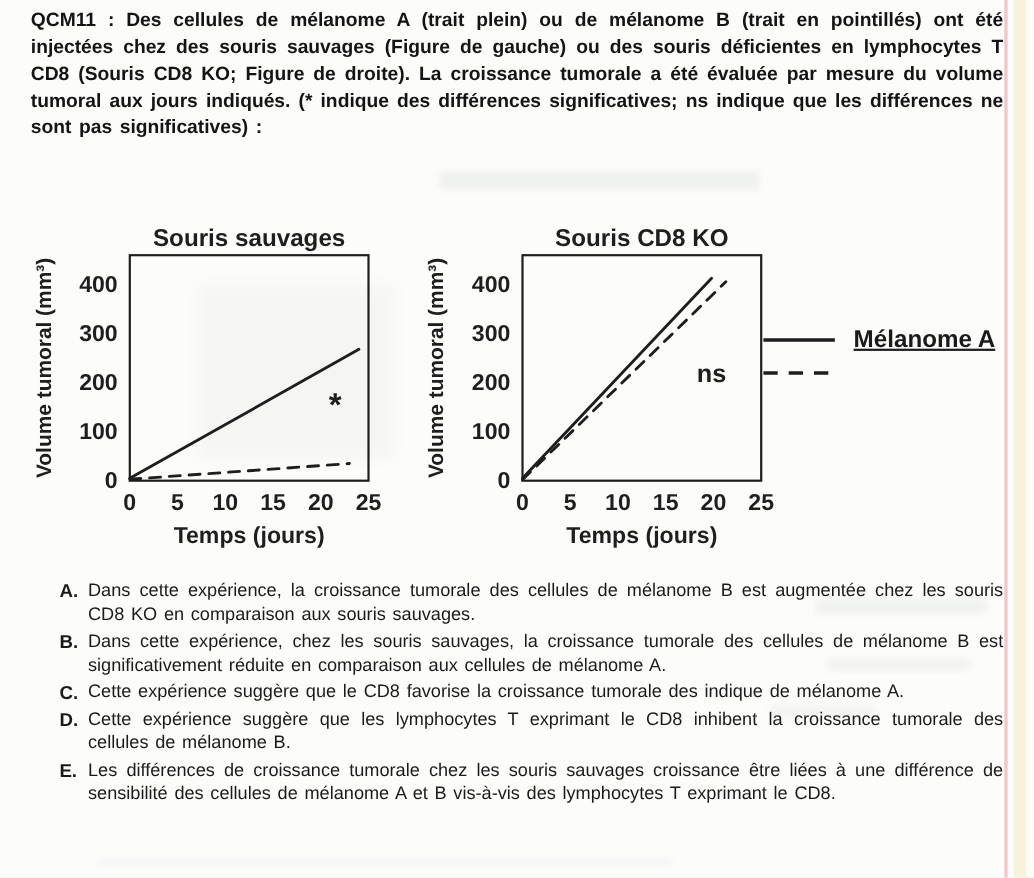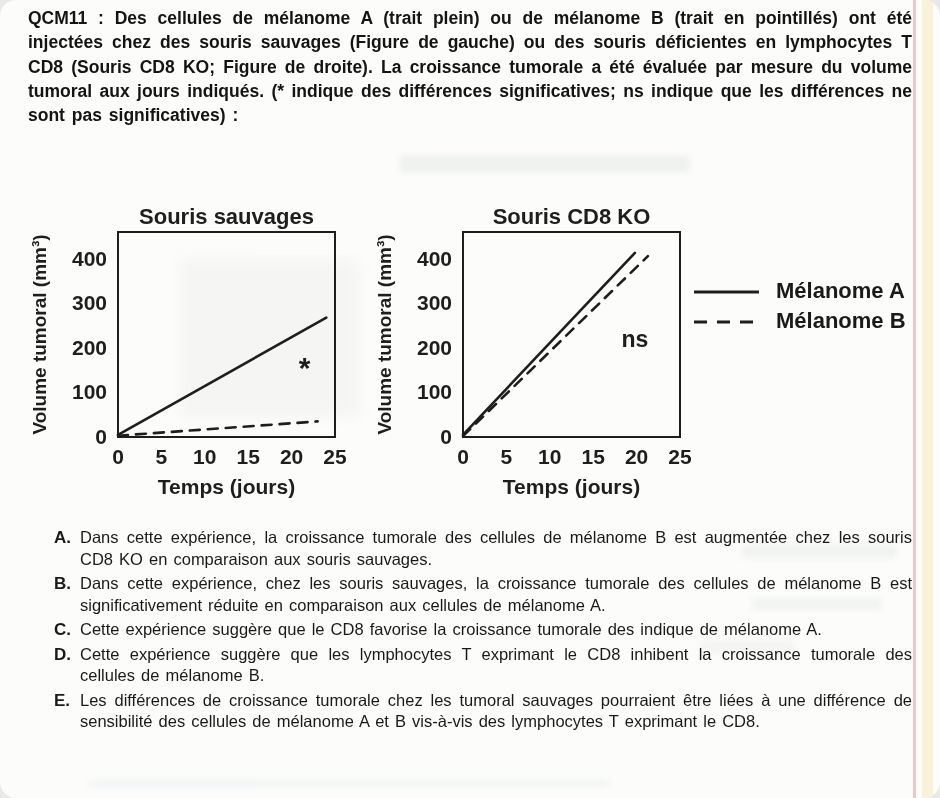--- a/index.html
+++ b/index.html
@@ -1,31 +1,30 @@
 <!DOCTYPE html>
 <html><head>
 <meta charset="utf-8">
 <style>
   html,body { margin:0; padding:0; background:#e9e9e9; }
   .page {
     position:relative; width:940px; height:798px; overflow:hidden;
     background:#fcfcfa;
     font-family:"Liberation Sans","DejaVu Sans",sans-serif;
     color:#1a1a1a;
-    border-radius:16px;
   }
   .question {
     position:absolute; left:28px; top:6px; width:884px;
     font-size:17.5px; font-weight:bold; line-height:24.3px;
     text-align:justify; word-spacing:2px; color:#141414;
   }
   .chart { position:absolute; width:320px; height:312px; }
   #chart-0 { left:30px;  top:200px;text-decoration:underline; }
-  #chart-1 { left:375px; top:200px; }
-  .legend { position:absolute; left:692px; top:276px; }
+  #chart-1 { left:387px; top:200px; }
+  .legend { position:absolute; left:692px; top:293px;text-decoration:underline; }
   .legend-row { display:flex; align-items:center; height:30px; }
   .legend-row .legend-label { font-size:22px; font-weight:bold; margin-left:14px; color:#1a1a1a; white-space:nowrap; }
   .legend svg { display:block; }
   .legend line { stroke:#1e1e1e; stroke-width:3.2px; }
   .legend line.dashed { stroke-dasharray:13 10; }
   .options { position:absolute; left:54px; top:527px; width:858px; }
   .option { display:flex; margin-bottom:3px; }
   .option .letter { flex:0 0 26px; font-weight:bold; font-size:17px; line-height:21.5px; }
   .option .option-text { flex:1; font-size:16.5px; line-height:21.5px; text-align:justify; word-spacing:1.5px; }
   .margin-line  { position:absolute; left:913px; top:0; width:3px;  height:798px; background:#f0c6c6; }
@@ -97,21 +96,20 @@
     <div class="legend-row">
       <svg width="70" height="24">
           <line x1="2" y1="13" x2="67" y2="13"></line>
         </svg>
       <span class="legend-label">Mélanome A</span>
     </div>
     <div class="legend-row">
       <svg width="70" height="24">
           <line class="dashed" x1="2" y1="13" x2="67" y2="13"></line>
         </svg>
-      <span class="legend-label">Mélanome B</span>
     </div>
   </div>
 
   <div class="options">
     <div class="option">
       <span class="letter">A.</span>
       <span class="option-text">Dans cette expérience, la croissance tumorale des cellules de mélanome B est augmentée chez les souris CD8 KO en comparaison aux souris sauvages.</span>
     </div>
     <div class="option">
       <span class="letter">B.</span>
@@ -120,20 +118,20 @@
     <div class="option">
       <span class="letter">C.</span>
       <span class="option-text">Cette expérience suggère que le CD8 favorise la croissance tumorale des indique de mélanome A.</span>
     </div>
     <div class="option">
       <span class="letter">D.</span>
       <span class="option-text">Cette expérience suggère que les lymphocytes T exprimant le CD8 inhibent la croissance tumorale des cellules de mélanome B.</span>
     </div>
     <div class="option">
       <span class="letter">E.</span>
-      <span class="option-text">Les différences de croissance tumorale chez les tumoral sauvages pourraient être liées à une différence de sensibilité des cellules de mélanome A et B vis-à-vis des lymphocytes T exprimant le CD8.</span>
+      <span class="option-text">Les différences de croissance tumorale chez les souris sauvages croissance être liées à une différence de sensibilité des cellules de mélanome A et B vis-à-vis des lymphocytes T exprimant le CD8.</span>
     </div>
   </div>
 
   <div class="margin-line"></div>
   <div class="margin-strip"></div>
 
 </div>
 
 </body></html>

